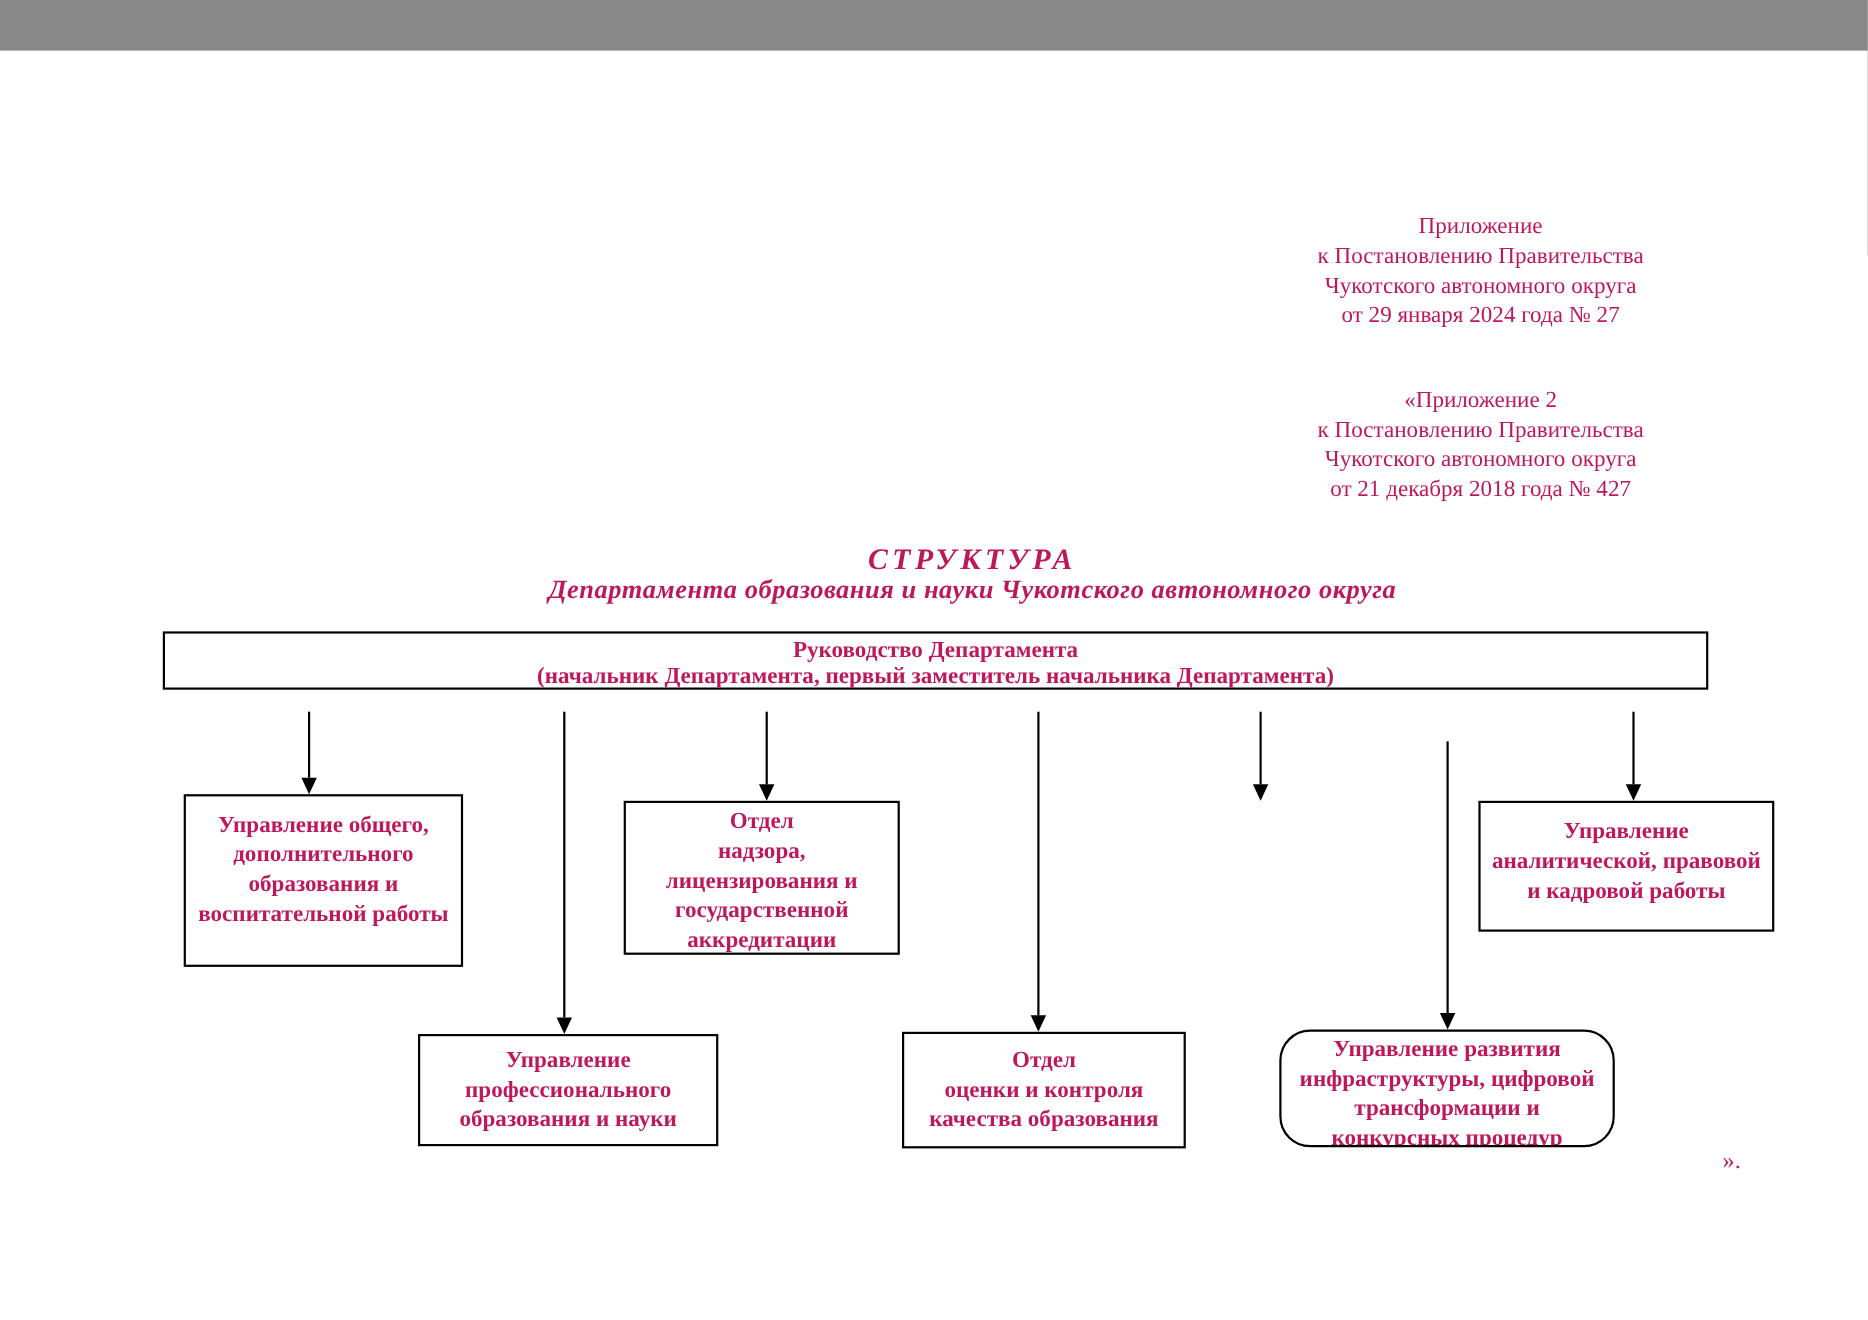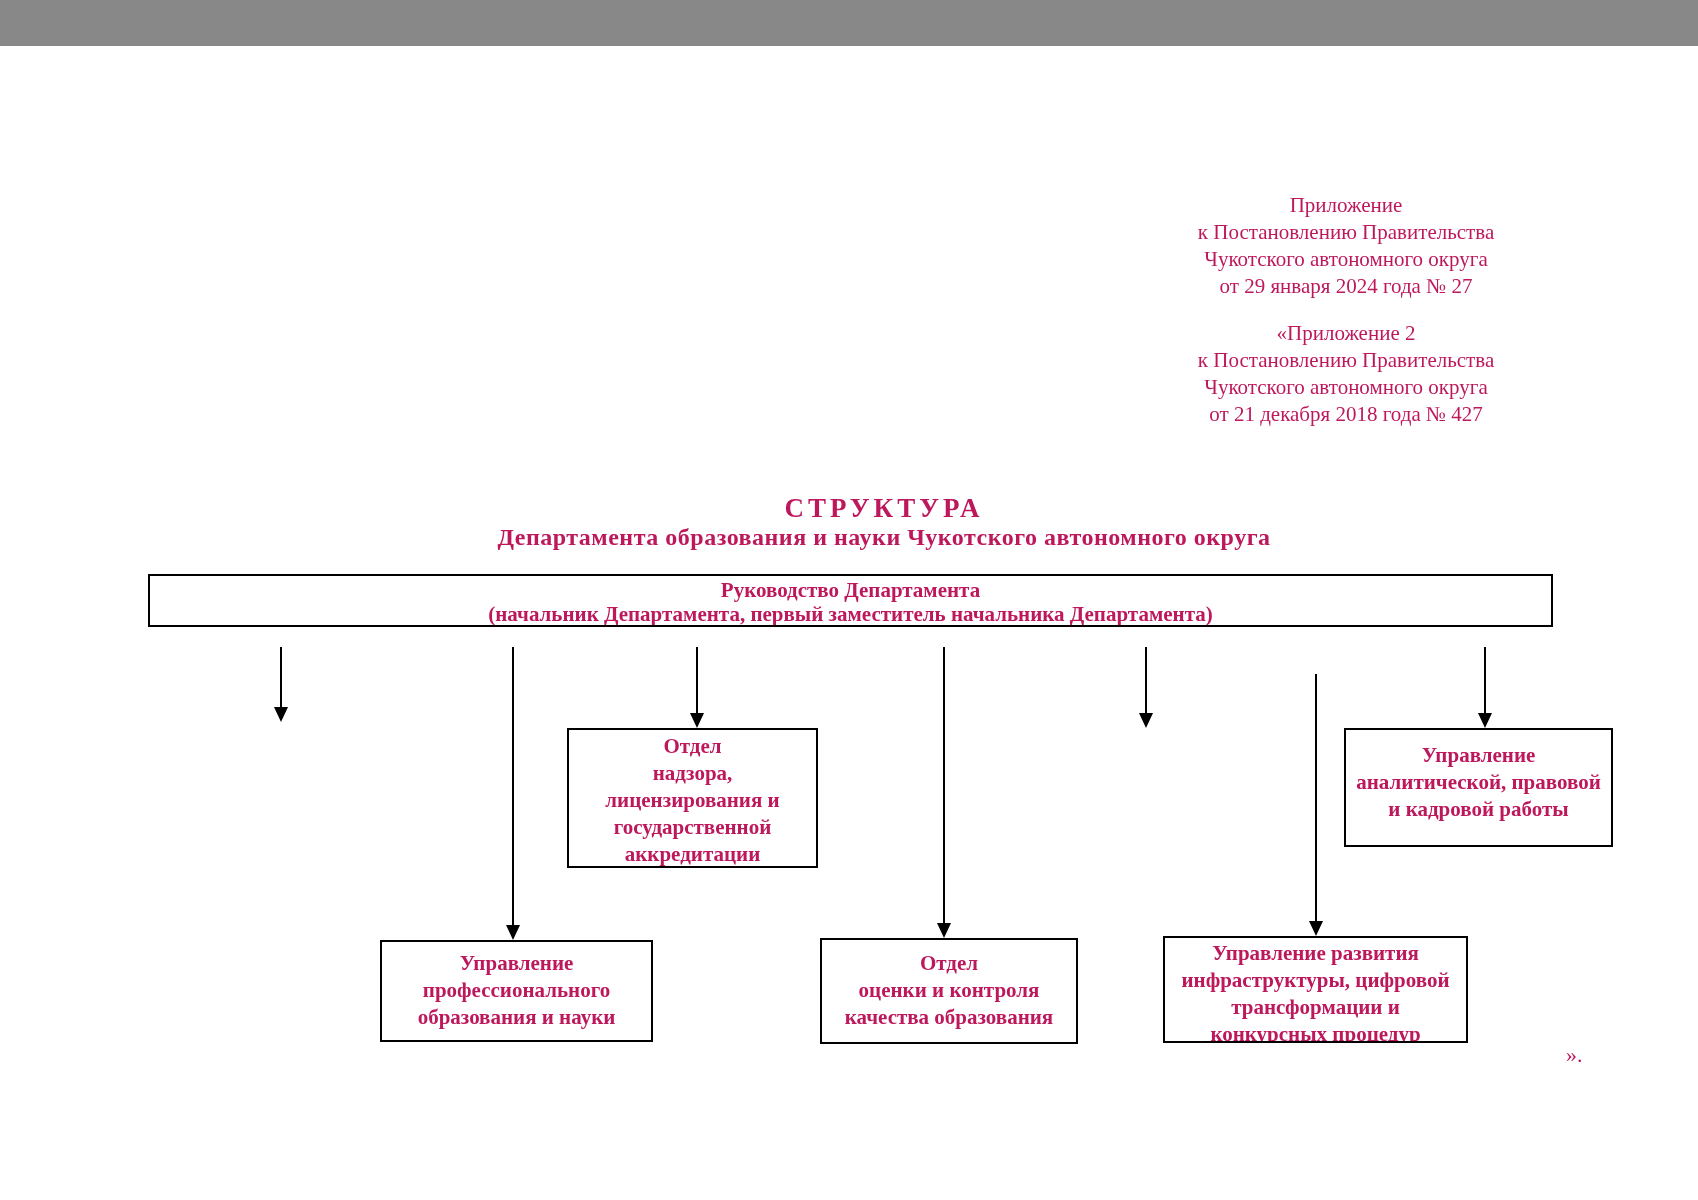--- a/index.html
+++ b/index.html
@@ -18,28 +18,29 @@
 
   .appendix {
     position: absolute;
     left: 1146px;
     width: 400px;
     text-align: center;
     font-size: 21px;
     line-height: 27px;
   }
   .appendix.first  { top: 146px; }
-  .appendix.second { top: 274px; }
+  .appendix.second { top: 304px; }
 
   .doc-title {
     position: absolute;
     left: 84px;
     width: 1600px;
     text-align: center;
     font-weight: bold;
+    font-style: italic;
   }
   .doc-title .t1 {
     font-size: 27px;
     line-height: 30px;
     letter-spacing: 4px;
   }
   .doc-title .t2 {
     font-size: 24px;
     line-height: 28px;
     letter-spacing: 0.5px;
@@ -59,21 +60,21 @@
   .root-box {
     left: 148px; top: 528px; width: 1405px; height: 53px;
     font-size: 21px; line-height: 24px; padding-top: 2px;
   }
   .b-a1 { left: 167px;  top: 676px; width: 254px; height: 157px; font-size: 21px; line-height: 27px; padding-top: 12px; }
   .b-a2 { left: 567px;  top: 682px; width: 251px; height: 140px; font-size: 21px; line-height: 27px; padding-top: 3px;  }
   .b-a3 { left: 1013px; top: 682px; width: 252px; height: 98px;  font-size: 21px; line-height: 27px; padding-top: 8px;  }
   .b-a4 { left: 1344px; top: 682px; width: 269px; height: 119px; font-size: 21px; line-height: 27px; padding-top: 12px; }
   .b-b1 { left: 380px;  top: 894px; width: 273px; height: 102px; font-size: 21px; line-height: 27px; padding-top: 8px;  }
   .b-b2 { left: 820px;  top: 892px; width: 258px; height: 106px; font-size: 21px; line-height: 27px; padding-top: 10px; }
-  .b-b3 { left: 1163px; top: 890px; width: 305px; height: 107px; font-size: 21px; line-height: 27px; padding-top: 2px;  }
+  .b-b3 { left: 1163px; top: 890px; width: 305px; height: 107px; font-size: 21px; line-height: 27px; padding-top: 2px; border-radius: 28px;  }
 
   .connector {
     position: absolute;
     width: 2px;
     background: #000000;
   }
   .connector::after {
     content: "";
     position: absolute;
     left: -6px;
@@ -125,20 +126,24 @@
 (начальник Департамента, первый заместитель начальника Департамента)</div>
 
   <div class="connector c1"></div>
   <div class="connector c2"></div>
   <div class="connector c3"></div>
   <div class="connector c4"></div>
   <div class="connector c5"></div>
   <div class="connector c6"></div>
   <div class="connector c7"></div>
 
+  <div class="obox b-a1 pre">Управление общего,
+дополнительного
+образования и
+воспитательной работы</div>
 
   <div class="obox b-a2 pre">Отдел
 надзора,
 лицензирования и
 государственной
 аккредитации</div>
 
 
   <div class="obox b-a4 pre">Управление
 аналитической, правовой

